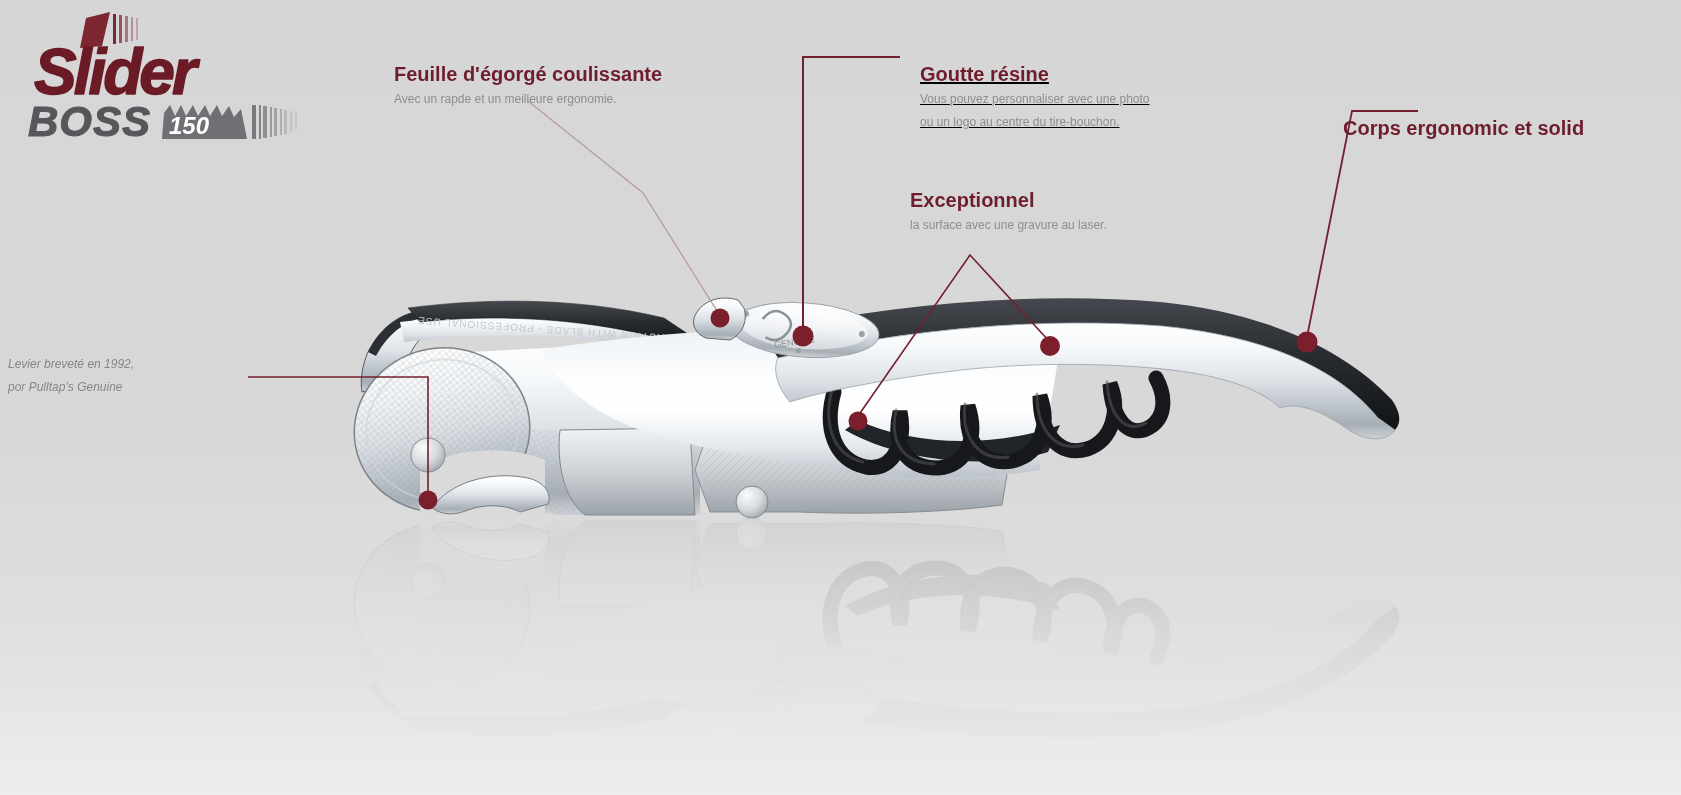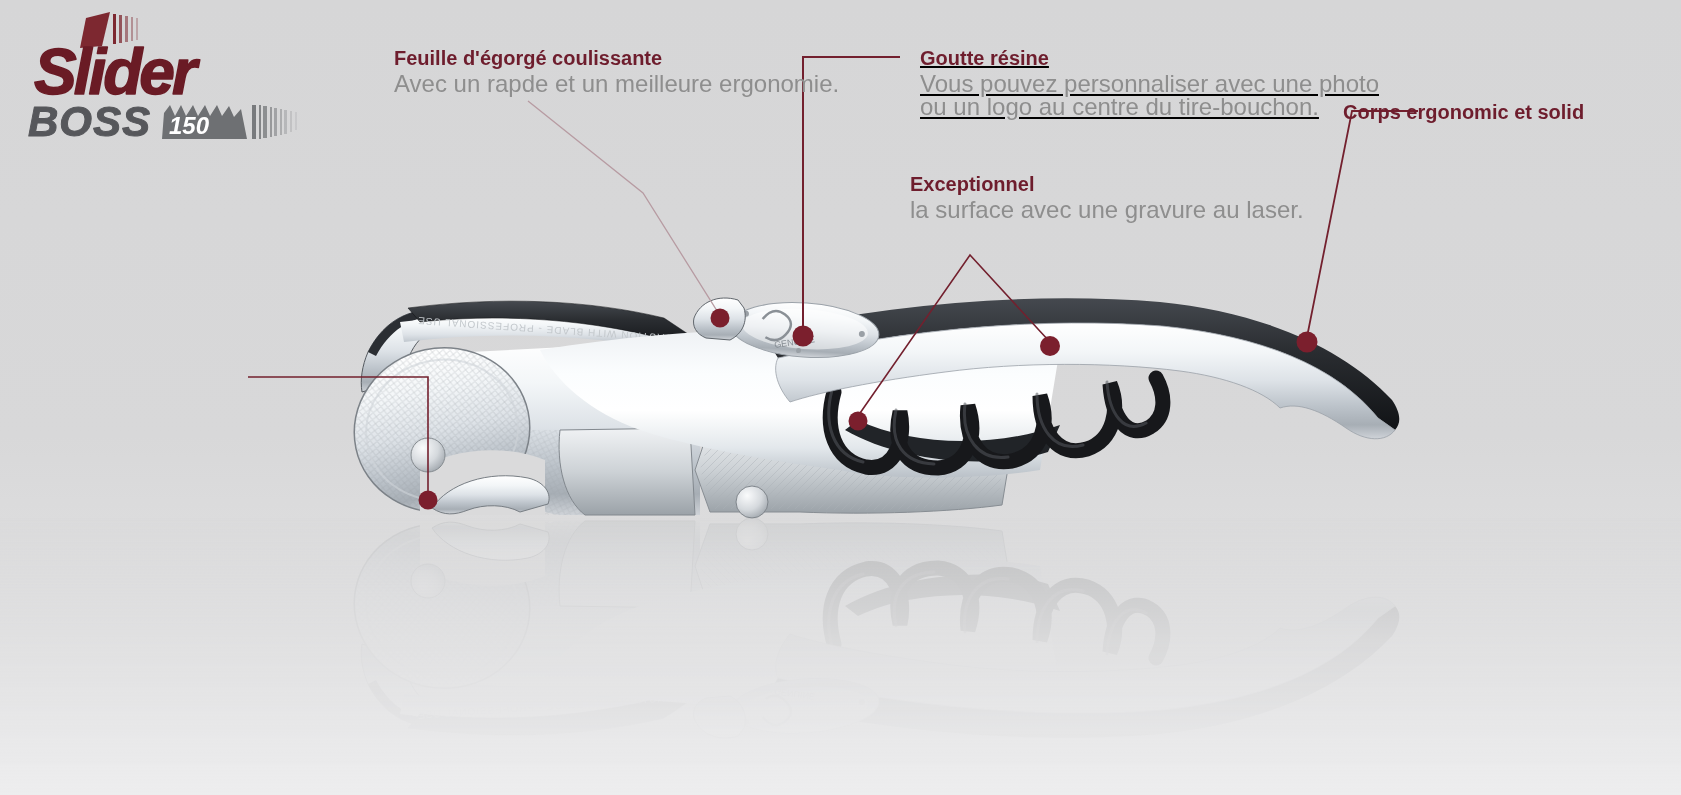--- a/index.html
+++ b/index.html
@@ -3,23 +3,23 @@
 <meta charset="utf-8">
 <style>
   html,body{margin:0;padding:0;}
   body{
     width:1681px;height:795px;overflow:hidden;position:relative;
     background:linear-gradient(180deg,#d6d6d7 0%,#d8d8d9 55%,#dfdfe0 74%,#ebebec 100%);
     font-family:"Liberation Sans",sans-serif;
   }
   svg.scene{position:absolute;left:0;top:0;width:1681px;height:795px;}
   svg.logo{position:absolute;left:14px;top:6px;width:300px;height:145px;}
-  .ann{position:absolute;}
+  .ann{position:absolute;margin-top:16px;}
   .ann h3{margin:0 0 3px 0;font-size:20px;line-height:22px;font-weight:bold;color:#6e1d2d;}
-  .ann p{margin:0;font-size:24px;line-height:23px;color:#8e8e8e;white-space:pre-line;}
+  .ann p{margin:0;font-size:12px;line-height:23px;color:#8e8e8e;white-space:pre-line;}
   .ann p.note{margin-top:26px;font-style:italic;color:#868686;}
   #ann-feuille{left:394px;top:47px;}
   #ann-goutte{left:920px;top:47px;text-decoration:underline;}
   #ann-corps{left:1343px;top:101px;}
   #ann-personnalisez{left:910px;top:173px;}
   #ann-levier{left:8px;top:311px;max-width:300px;}
   .logo-brand{font-weight:bold;font-style:italic;letter-spacing:-3px;paint-order:stroke;stroke-linejoin:round;}
   .logo-sub{font-weight:bold;font-style:italic;letter-spacing:1px;paint-order:stroke;stroke-linejoin:round;}
 </style>
 </head>
@@ -191,13 +191,15 @@
 <div class="ann" id="ann-corps">
   <h3>Corps ergonomic et solid</h3>
 </div>
 
 <div class="ann" id="ann-personnalisez">
   <h3>Exceptionnel</h3>
   <p>la surface avec une gravure au laser.</p>
 </div>
 
 <div class="ann" id="ann-levier">
+  <p class="note">Levier breveté en 1992,
+por Pulltap’s Genuine</p>
 </div>
 
 </body></html>

